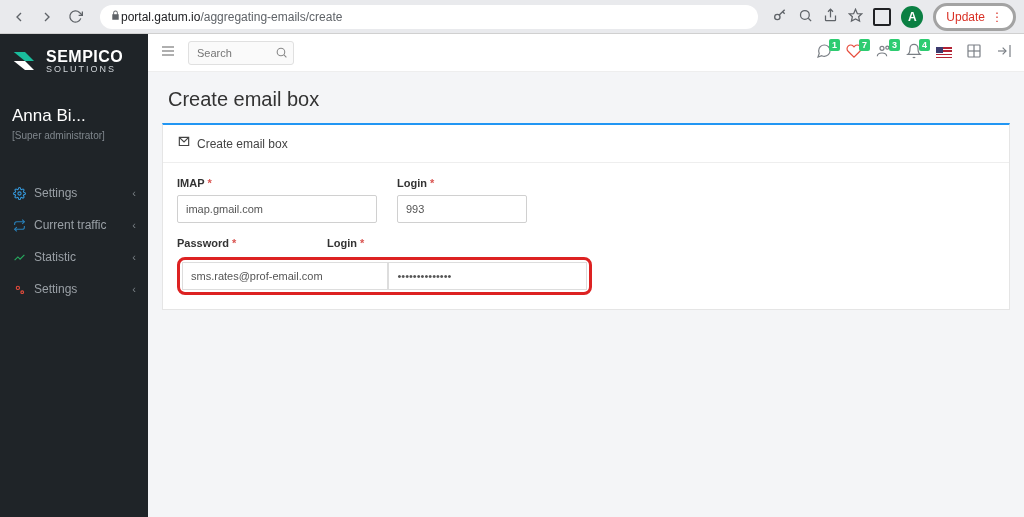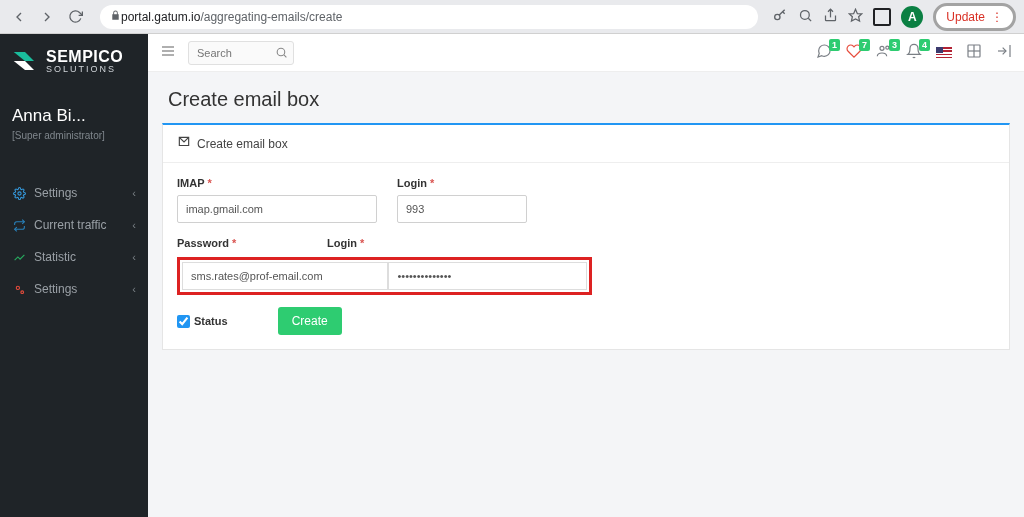--- a/index.html
+++ b/index.html
@@ -302,30 +302,21 @@
 
         <div class="form-row">
           <div class="form-group w2">
             <label class="form-label"><span>Password</span> <span class="req">*</span></label>
           </div>
           <div class="form-group w1">
             <label class="form-label"><span>Login</span> <span class="req">*</span></label>
           </div>
         </div>
 
-        <div class="highlight-row" style="margin-top:-12px;">
+        <div class="highlight-row" style="margin-top:-12px;border-radius:8px;">
           <input class="form-control" value="sms.rates@prof-email.com" style="">
           <input class="form-control" type="password" value="••••••••••••••" style="">
         </div>
 
-        <div class="status-row">
-          <label class="status-check">
-            <input type="checkbox" checked="" style="">
-            <span>Status</span>
-          </label>
-          <button class="btn-create">
-            <span>Create</span>
-          </button>
-        </div>
       </div>
     </div>
   </div>
 </div>
 
 </body></html>

